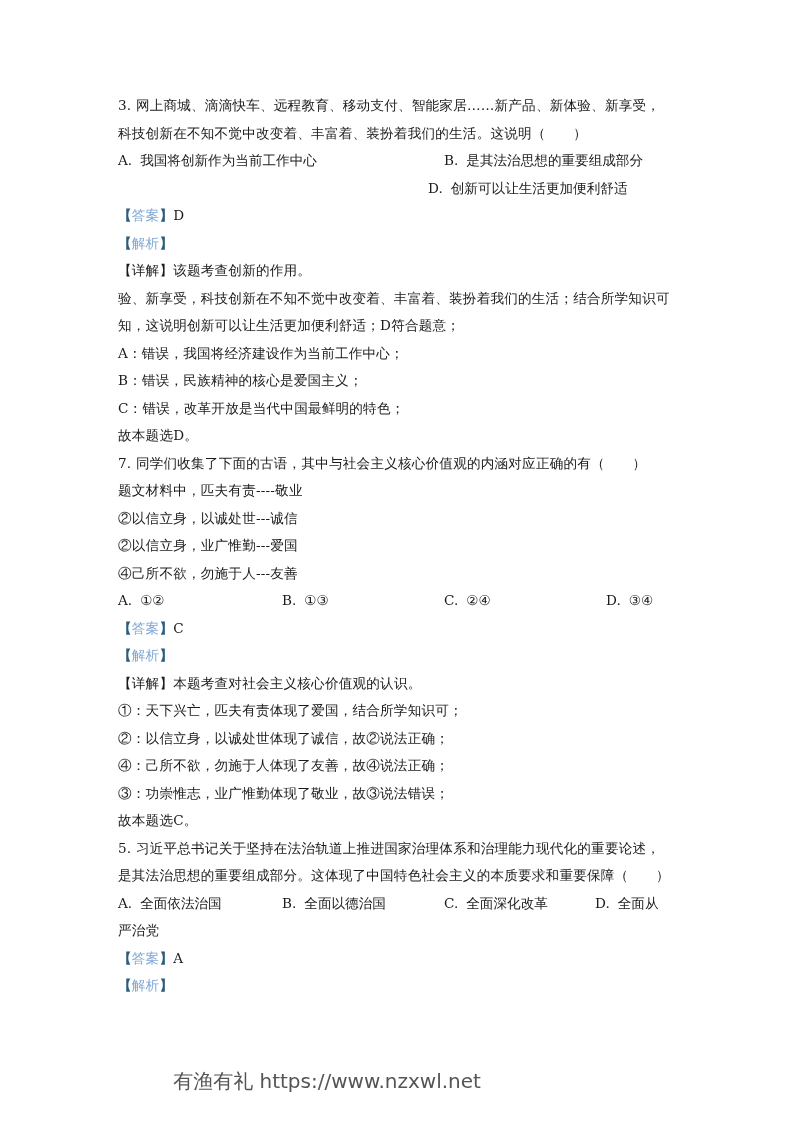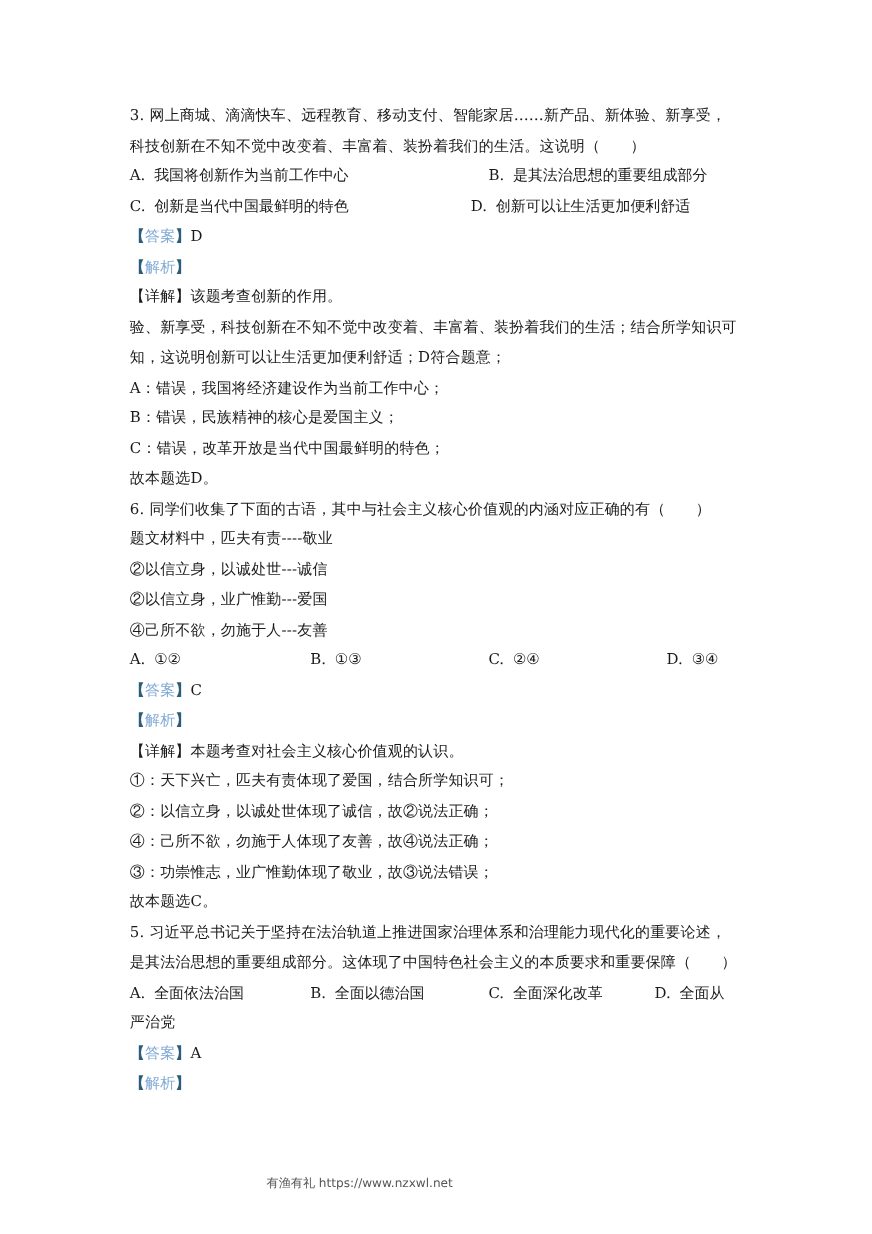--- a/index.html
+++ b/index.html
@@ -6,51 +6,50 @@
   body { width: 793px; height: 1122px; position: relative; overflow: hidden;
          font-family: "DejaVu Serif", "Liberation Serif", serif; color: #1a1a1a; }
   .page { position: absolute; left: 118px; top: 92px; width: 560px; }
   .line { font-size: 13.6px; line-height: 27.5px; height: 27.5px; white-space: nowrap; letter-spacing: 0.2px; }
   .opts { position: relative; height: 27.5px; font-size: 13.6px; line-height: 27.5px; }
   .opt { position: absolute; top: 0; white-space: nowrap; }
   .opt-label { margin-right: 8px; }
   .tag { color: #7fa8d4; }
   .tag .br { color: #2a5d7a; font-weight: bold; }
   .footer { position: absolute; top: 1068px; left: 0; width: 654px; text-align: center;
-            font-family: "DejaVu Sans", "Liberation Sans", sans-serif; font-size: 11px; color: #555; }
+            font-family: "DejaVu Sans", "Liberation Sans", sans-serif; font-size: 20px; color: #555; }
 </style>
 </head>
 <body>
 
 <div class="page">
 
   <div>
     <div class="line">3. 网上商城、滴滴快车、远程教育、移动支付、智能家居……新产品、新体验、新享受，</div>
     <div class="line">科技创新在不知不觉中改变着、丰富着、装扮着我们的生活。这说明（　　）</div>
     <div class="opts">
       <span class="opt" style="left:0"><span class="opt-label">A.</span><span>我国将创新作为当前工作中心</span></span>
       <span class="opt" style="left:326px"><span class="opt-label">B.</span><span>是其法治思想的重要组成部分</span></span>
     </div>
     <div class="opts">
-      <span class="opt" style="left:0"><span class="opt-label">C.</span><span>创新是当代中国最鲜明的特色</span></span>
       <span class="opt" style="left:310px"><span class="opt-label">D.</span><span>创新可以让生活更加便利舒适</span></span>
     </div>
     <div class="line"><span class="tag"><span class="br">【</span><span>答案</span><span class="br">】</span></span><span>D</span></div>
     <div class="line"><span class="tag"><span class="br">【</span><span>解析</span><span class="br">】</span></span></div>
     <div class="line"><span class="tag-strong">【<span>详解</span>】</span><span>该题考查创新的作用。</span></div>
     <div class="line">验、新享受，科技创新在不知不觉中改变着、丰富着、装扮着我们的生活；结合所学知识可</div>
     <div class="line">知，这说明创新可以让生活更加便利舒适；D符合题意；</div>
     <div class="line">A：错误，我国将经济建设作为当前工作中心；</div>
     <div class="line">B：错误，民族精神的核心是爱国主义；</div>
     <div class="line">C：错误，改革开放是当代中国最鲜明的特色；</div>
     <div class="line">故本题选D。</div>
   </div>
 
   <div>
-    <div class="line">6. 同学们收集了下面的古语，其中与社会主义核心价值观的内涵对应正确的有（　　）</div>
+    <div class="line">7. 同学们收集了下面的古语，其中与社会主义核心价值观的内涵对应正确的有（　　）</div>
     <div class="line">题文材料中，匹夫有责----敬业</div>
     <div class="line">②以信立身，以诚处世---诚信</div>
     <div class="line">②以信立身，业广惟勤---爱国</div>
     <div class="line">④己所不欲，勿施于人---友善</div>
     <div class="opts">
       <span class="opt" style="left:0"><span class="opt-label">A.</span><span>①②</span></span>
       <span class="opt" style="left:164px"><span class="opt-label">B.</span><span>①③</span></span>
       <span class="opt" style="left:326px"><span class="opt-label">C.</span><span>②④</span></span>
       <span class="opt" style="left:488px"><span class="opt-label">D.</span><span>③④</span></span>
     </div>

